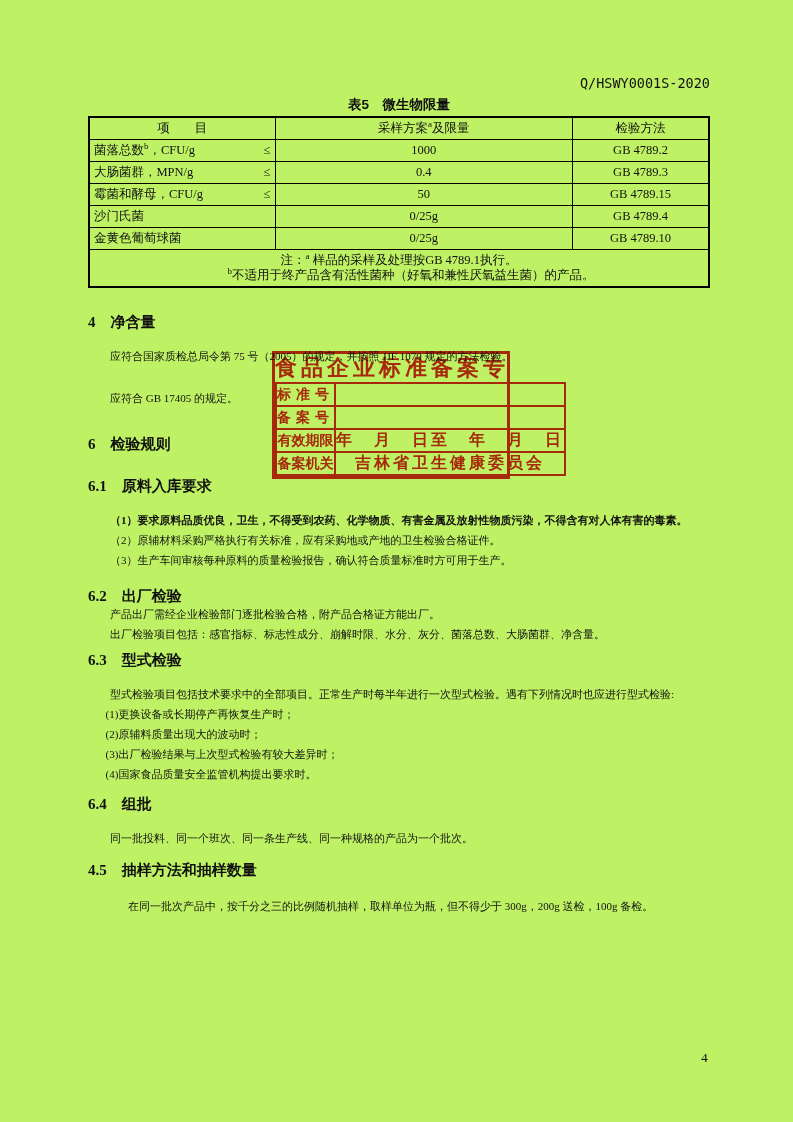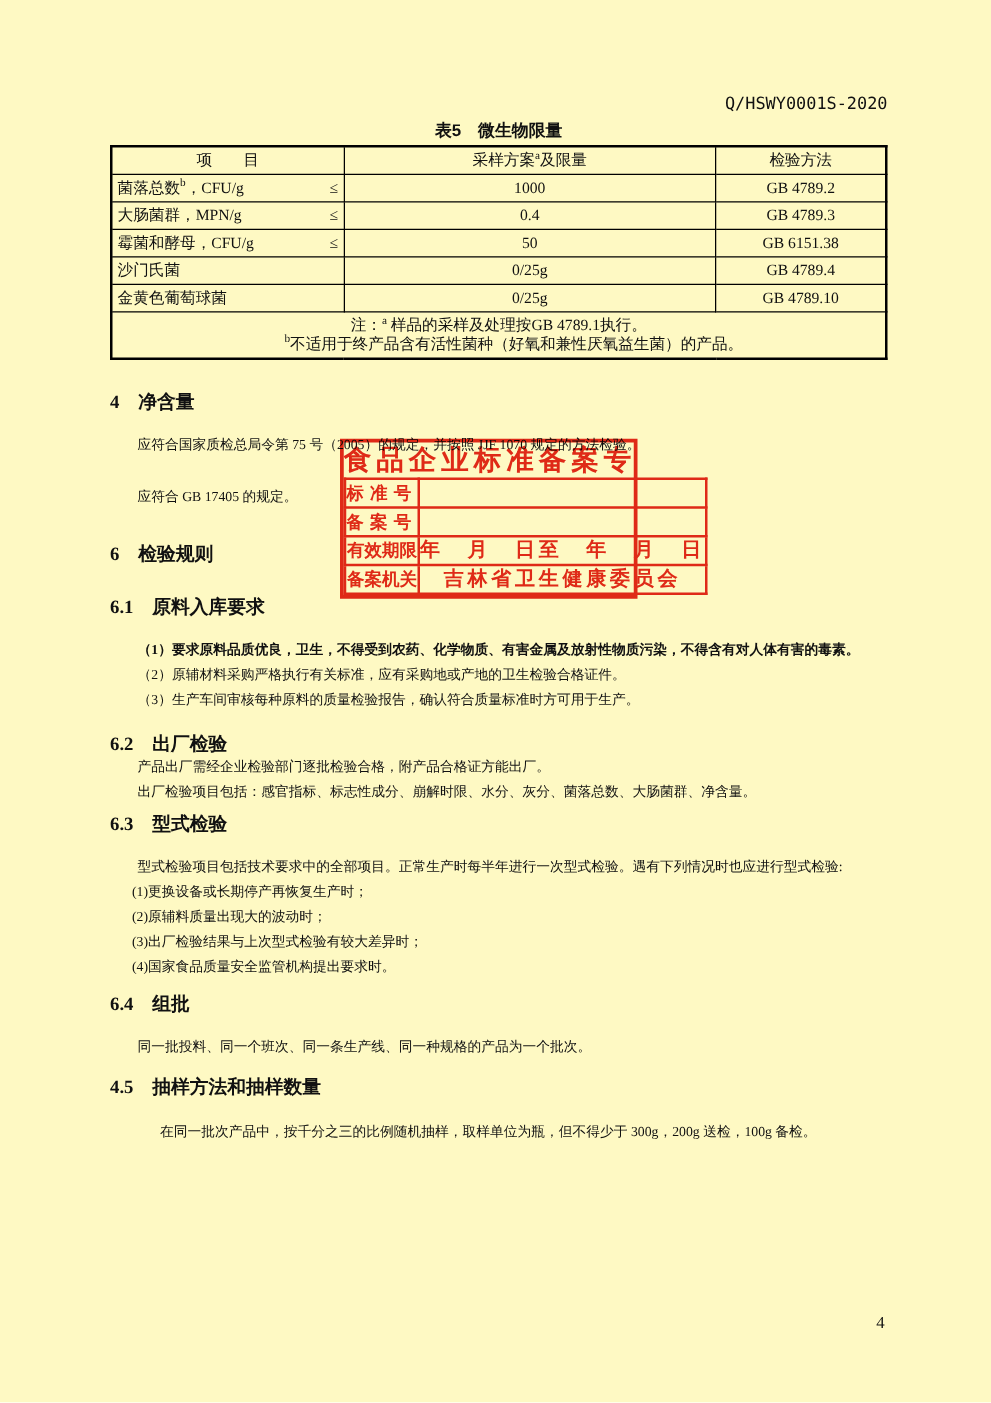--- a/index.html
+++ b/index.html
@@ -1,20 +1,20 @@
 <!DOCTYPE html>
 <html><head>
 <meta charset="utf-8">
 <style>
   * { margin: 0; padding: 0; box-sizing: border-box; }
   html, body { background: #ffffff; }
   .page {
     position: relative;
     width: 793px; height: 1122px;
-    background: #fef9c3;
+    background: #bef264;
     font-family: "Liberation Serif", "DejaVu Serif", serif;
     color: #111;
     padding: 75px 83px 0 88px;
     overflow: hidden;
   }
   .doc-number {
     text-align: right;
     font-size: 13.5px;
     line-height: 16px;
     font-family: "DejaVu Sans Mono", "Liberation Mono", monospace;
@@ -163,21 +163,21 @@
       <td>GB 4789.3</td>
     </tr>
     <tr>
       <td class="c-item">
             <span class="cell-flex">
               <span><span>霉菌和酵母，CFU/g</span><sup></sup><span></span></span>
               <span>≤</span>
             </span>
           </td>
       <td>50</td>
-      <td>GB 6151.38</td>
+      <td>GB 4789.15</td>
     </tr>
     <tr>
       <td class="c-item">
             <span class="cell-flex">
               <span><span>沙门氏菌</span><sup></sup><span></span></span>
               <span></span>
             </span>
           </td>
       <td>0/25g</td>
       <td>GB 4789.4</td>

